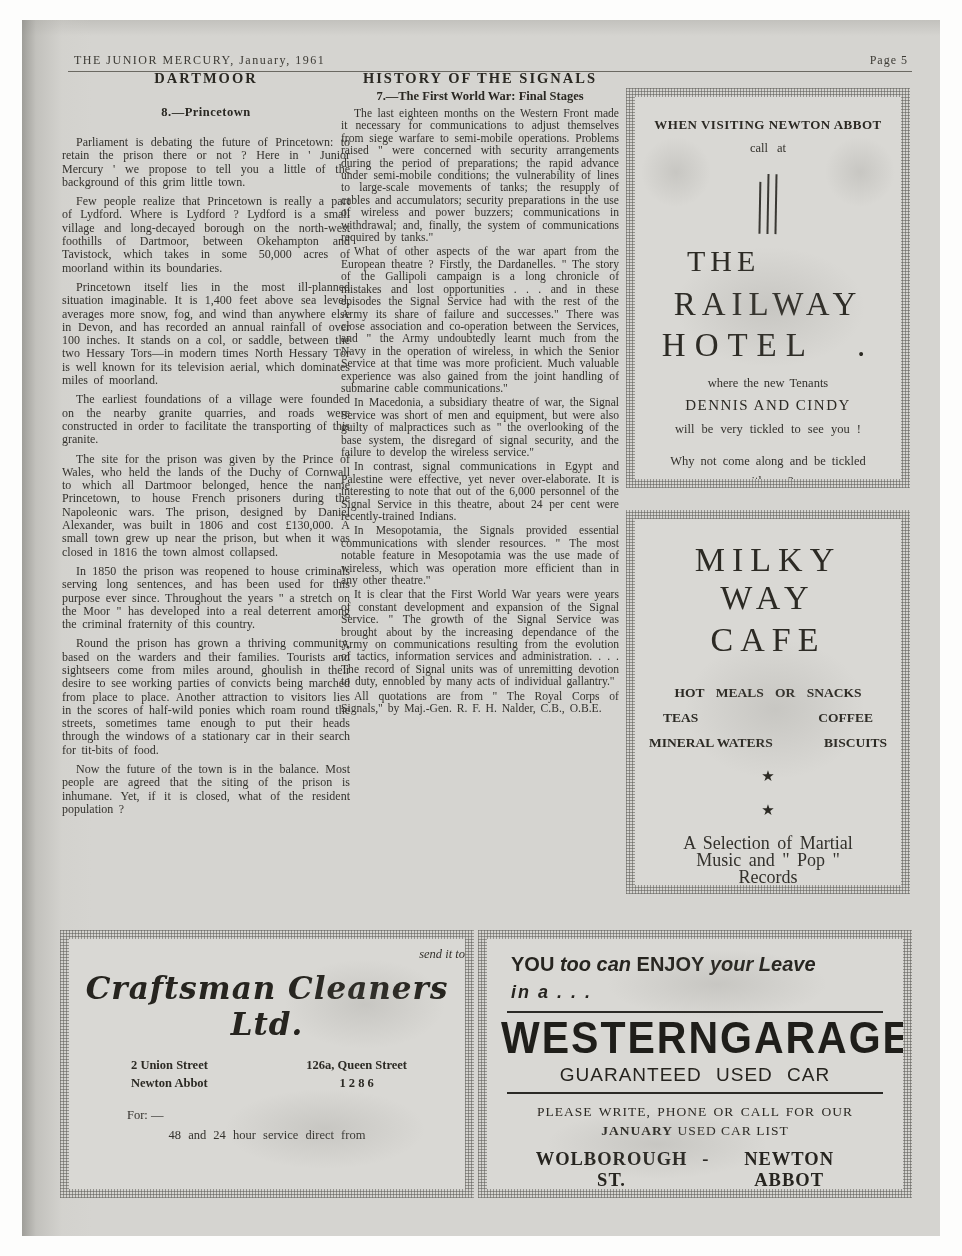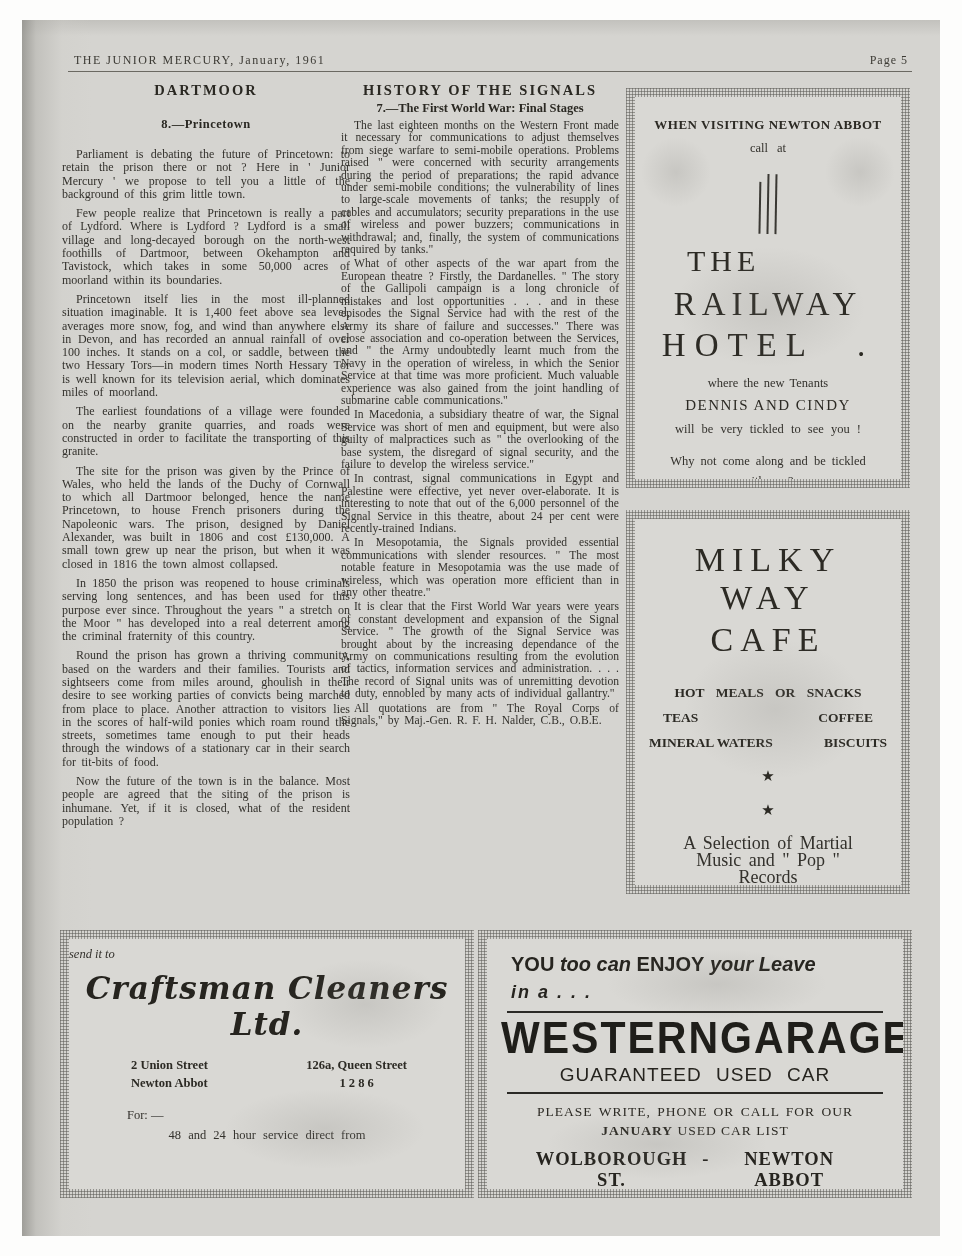--- a/index.html
+++ b/index.html
@@ -15,21 +15,21 @@
       #d5d4d0;
     color:#33312c;
   }
 
   
   .masthead { position:absolute; left:52px; top:33px; font-size:12px; letter-spacing:1.5px; color:#3c3a34; }
   .page-number { position:absolute; right:32px; top:33px; font-size:12px; letter-spacing:1px; color:#3c3a34; }
   .head-rule { position:absolute; left:46px; top:51px; width:844px; border-top:1.5px solid #6b6962; }
 
   
-  .col { position:absolute; top:62px; text-align:justify; }
+  .col { position:absolute; top:50px; text-align:justify; }
   .col-1 { left:40px; width:288px; }
   .col-2 { left:319px; width:278px; }
   .art-title { text-align:center; font-weight:bold; font-size:14.5px; letter-spacing:2px; color:#2a2822; }
   .col-1 .art-title { margin-bottom:18px; }
   .col-2 .art-title { margin-bottom:2px; }
   .art-subtitle { text-align:center; font-weight:bold; font-size:12.5px; color:#2a2822; }
   .col-1 .art-subtitle { margin-bottom:16px; letter-spacing:.5px; }
   .col-2 .art-subtitle { margin-bottom:4px; }
   .col-1 p { font-size:12px; line-height:13.3px; word-spacing:2.5px; text-indent:14px; margin-bottom:6px; }
   .col-2 p { font-size:11.6px; line-height:12.4px; word-spacing:2px; text-indent:13px; margin-bottom:2px; }
@@ -76,21 +76,21 @@
   .mw-row1 { font-weight:bold; font-size:13.5px; word-spacing:8px; margin-top:26px; color:#2c2a24; }
   .mw-row { display:flex; justify-content:space-between; padding:0 28px; font-weight:bold; font-size:13.5px; margin-top:9px; color:#2c2a24; }
   .mw-row.wide { padding:0 14px; }
   .star { font-size:15px; margin-top:16px; color:#2c2a24; }
   .mw-tagline { font-size:12.5px; margin-top:14px; word-spacing:4px; padding:0 34px; line-height:16px; }
   .mw-records { font-size:18px; margin-top:16px; word-spacing:3px; padding:0 30px; line-height:17px; }
 
   
   .cc-inner { text-align:left; }
   .cc-heading { font-weight:bold; font-size:13px; letter-spacing:4px; margin:16px 0 0 24px; color:#2c2a24; }
-  .cc-send { font-style:italic; font-size:12.5px; text-align:left; margin-top:8px; }
+  .cc-send { font-style:italic; font-size:12.5px; text-align:right; margin-top:8px; }
   .cc-name { font-family:"DejaVu Serif", serif; font-style:italic; font-weight:bold; font-size:31px; text-align:center; margin-top:8px; letter-spacing:1px; color:#26241f; }
   .cc-addr { display:flex; justify-content:space-between; padding:0 58px 0 62px; margin-top:14px; font-weight:bold; font-size:12.5px; color:#2c2a24; }
   .cc-addr .r { text-align:center; }
   .cc-addr div { line-height:18px; }
   .cc-for { font-size:12.5px; margin:16px 0 0 58px; }
   .cc-line { font-size:12.5px; text-align:center; word-spacing:4px; margin-top:5px; }
 
   
   .wg-tag { font-family:"Liberation Sans", sans-serif; font-size:20px; text-align:left; padding-left:24px; margin-top:14px; color:#26241f; }
   .wg-tag b { font-style:normal; font-weight:bold; }

